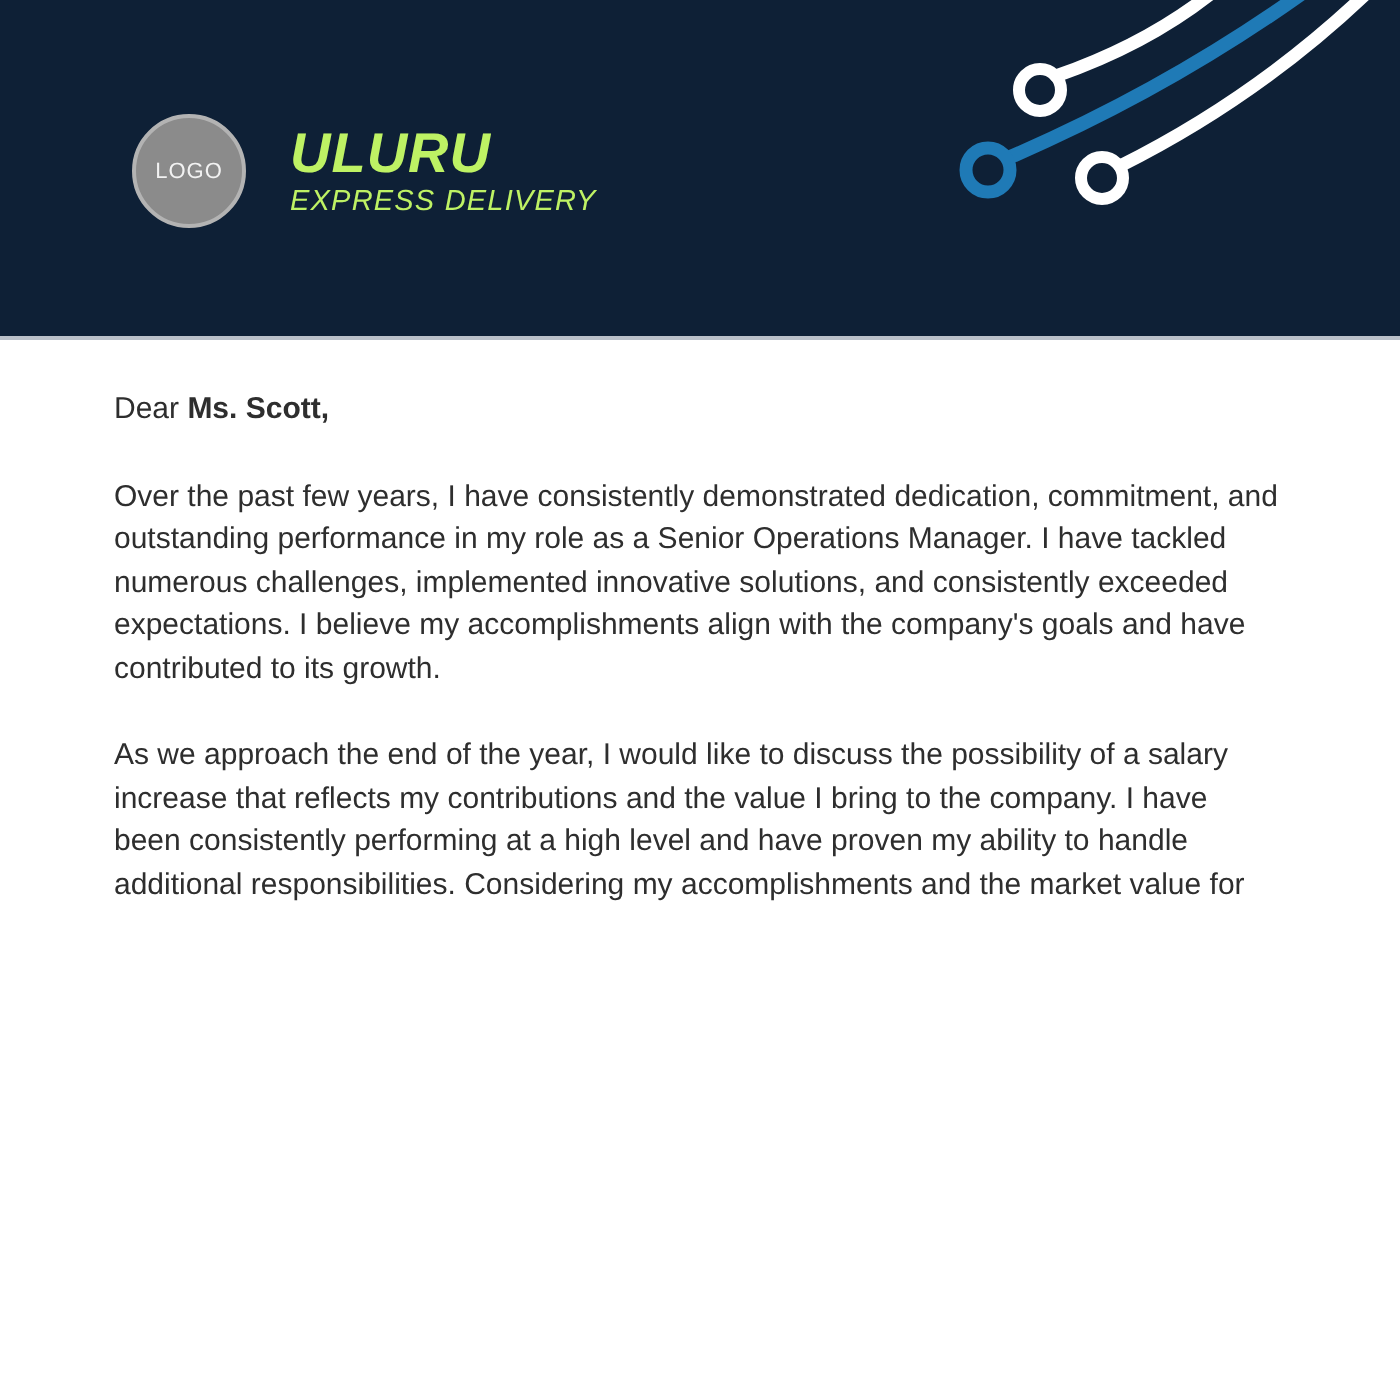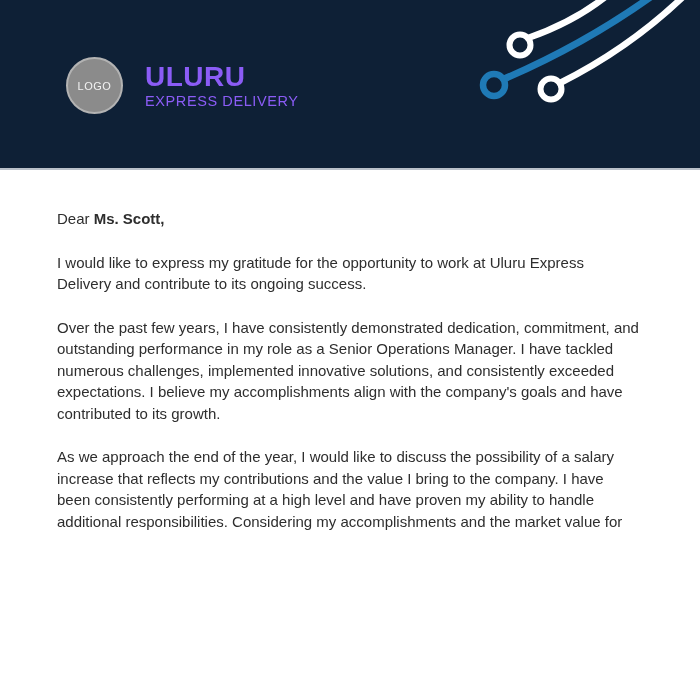--- a/index.html
+++ b/index.html
@@ -52,21 +52,22 @@
     align-items: center;
     justify-content: center;
   }
   .logo-circle span {
     color: #f2f2f2;
     font-size: 11px;
     letter-spacing: 0.5px;
   }
   .brand {
     margin-left: 22px;
-    color: #8b5cf6;
+    color: #bef264;
+    font-style: italic;
   }
   .brand-name {
     font-size: 28px;
     font-weight: bold;
     letter-spacing: 0.5px;
     line-height: 30px;
   }
   .brand-tagline {
     font-size: 14.5px;
     letter-spacing: 0.6px;
@@ -98,21 +99,21 @@
     color: var(--title-text, #121212);
     letter-spacing: 0.2px;
   }
   .sender-address {
     margin-top: 20px;
     line-height: 21.5px;
     white-space: pre-line;
     font-style: normal;
   }
   .salutation {
-    margin-top: 38px;
+    margin-top: 24px;
     line-height: 21.5px;
   }
   .para {
     margin-top: 22px;
     line-height: 21.5px;
     white-space: pre-line;
   }
   .para:first-of-type { margin-top: 15px; }
 </style>
 </head>
@@ -141,22 +142,20 @@
       <path class="stroke-white" d="M 130 83 Q 200 48 256 -6" stroke-width="6.5" stroke-linecap="round"></path>
       <circle class="stroke-white" cx="121" cy="89" r="10.5" stroke-width="6"></circle>
     </svg>
   </header>
 
   <main class="letter">
 
 
     <p class="salutation"><span>Dear </span><strong>Ms. Scott,</strong></p>
 
-    <p class="para">I would like to express my gratitude for the opportunity to work at Uluru Express
-Delivery and contribute to its ongoing success.</p>
     <p class="para">Over the past few years, I have consistently demonstrated dedication, commitment, and
 outstanding performance in my role as a Senior Operations Manager. I have tackled
 numerous challenges, implemented innovative solutions, and consistently exceeded
 expectations. I believe my accomplishments align with the company's goals and have
 contributed to its growth.</p>
     <p class="para">As we approach the end of the year, I would like to discuss the possibility of a salary
 increase that reflects my contributions and the value I bring to the company. I have
 been consistently performing at a high level and have proven my ability to handle
 additional responsibilities. Considering my accomplishments and the market value for</p>
   </main>

